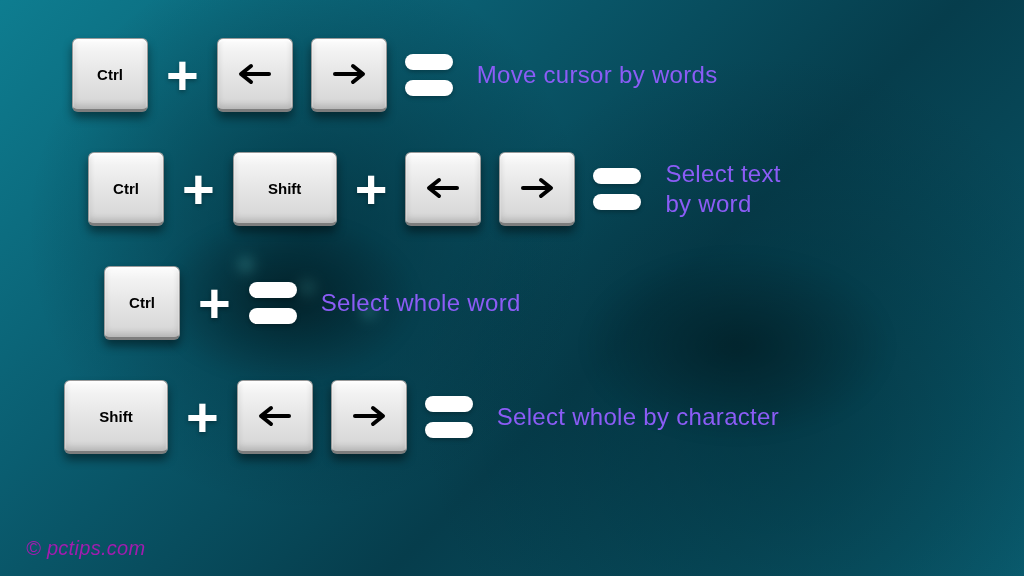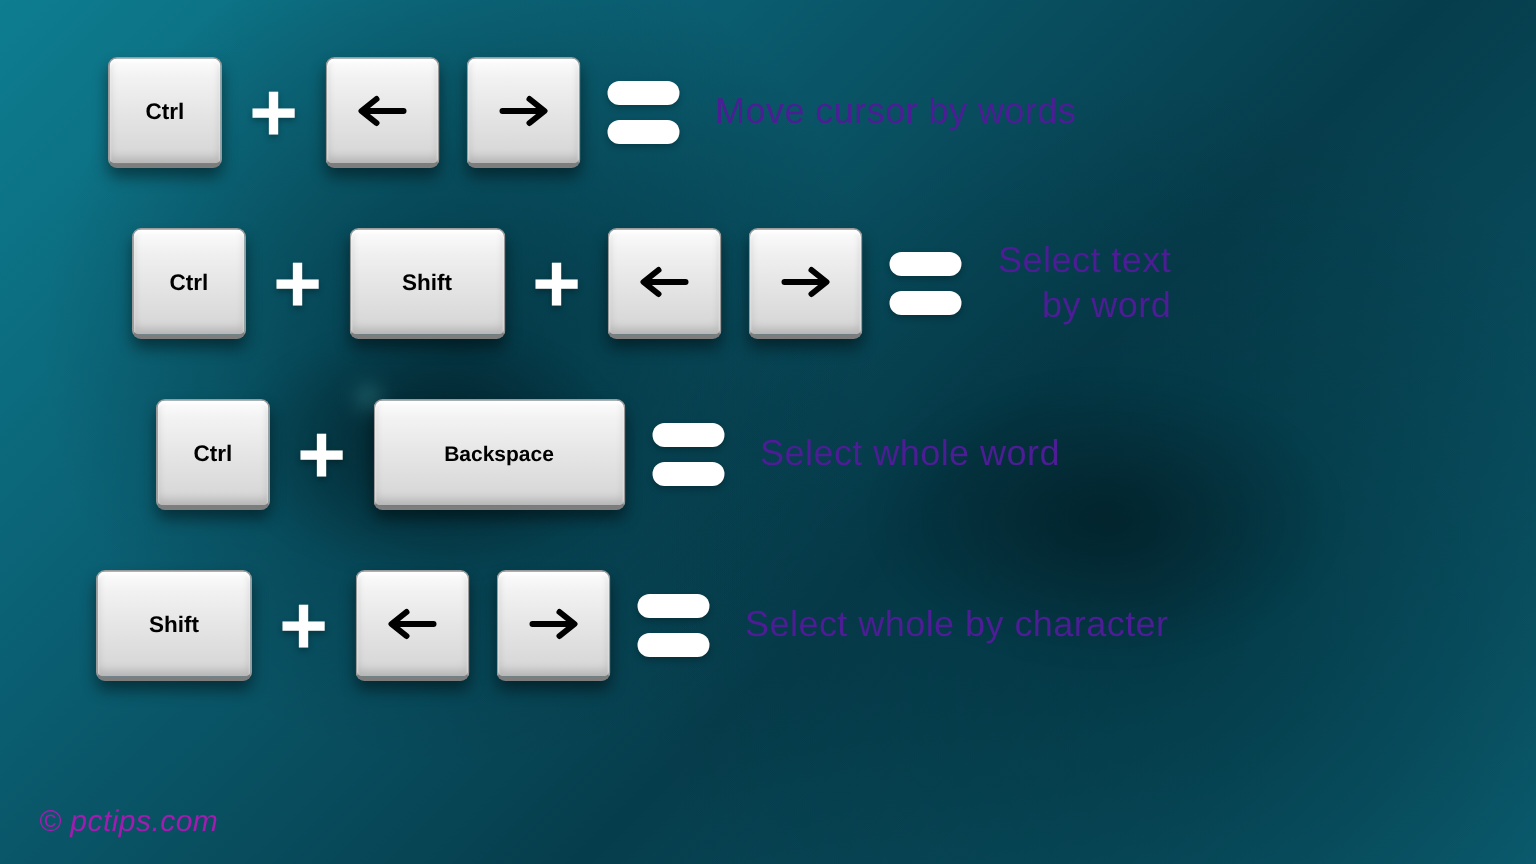--- a/index.html
+++ b/index.html
@@ -49,22 +49,22 @@
 
   .plus {
     font-size:56px; font-weight:900; color:#fff; line-height:1;
     text-shadow:0 2px 4px rgba(0,0,0,0.3);
   }
   .equals { display:flex; flex-direction:column; gap:10px; }
   .equals .bar {
     width:48px; height:16px; background:#fff; border-radius:8px;
     box-shadow:0 2px 4px rgba(0,0,0,0.25);
   }
-  .desc { font-size:24px; font-weight:400; color:#4c1d95; margin-left:6px; letter-spacing:0.3px; }
-  .desc.twoLine { text-align:right; line-height:1.25; }
+  .desc { font-size:24px; font-weight:400; color:#8b5cf6; margin-left:6px; letter-spacing:0.3px; }
+  .desc.twoLine { text-align:left; line-height:1.25; }
 
   .arrow-svg { width:40px; height:24px; }
 
   .credit {
     position:absolute; left:26px; bottom:16px;
     font-size:20px; font-style:italic; color:#a21caf; font-weight:400;
     letter-spacing:0.3px;
   }
 </style>
 </head>
@@ -116,21 +116,20 @@
     <div class="equals">
       <div class="bar"></div>
         <div class="bar"></div>
     </div>
     <div class="desc twoLine">Select text<br>by word</div>
   </div>
 
   <div class="row indent2">
     <div class="key sq">Ctrl</div>
     <div class="plus">+</div>
-    <div class="key wide">Backspace</div>
     <div class="equals">
       <div class="bar"></div>
         <div class="bar"></div>
     </div>
     <div class="desc">Select whole word</div>
   </div>
 
   <div class="row indentNeg">
     <div class="key med">Shift</div>
     <div class="plus">+</div>

